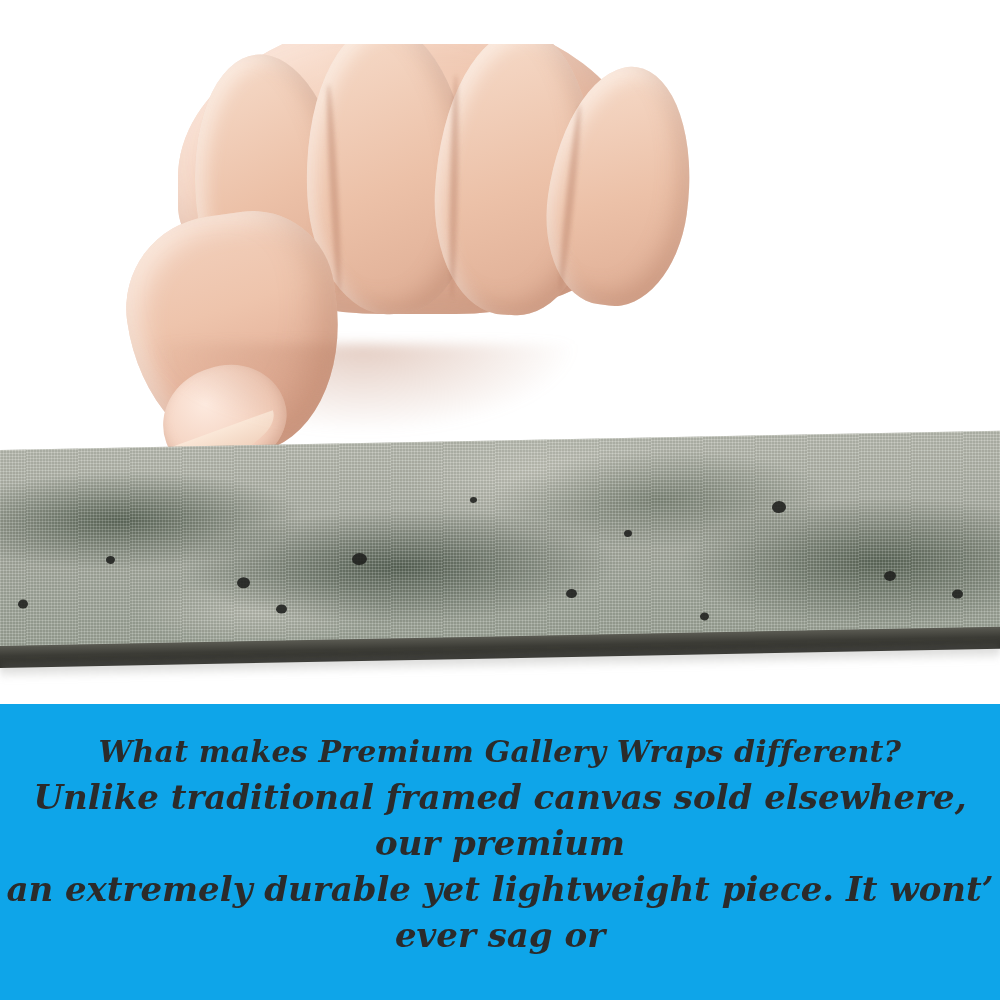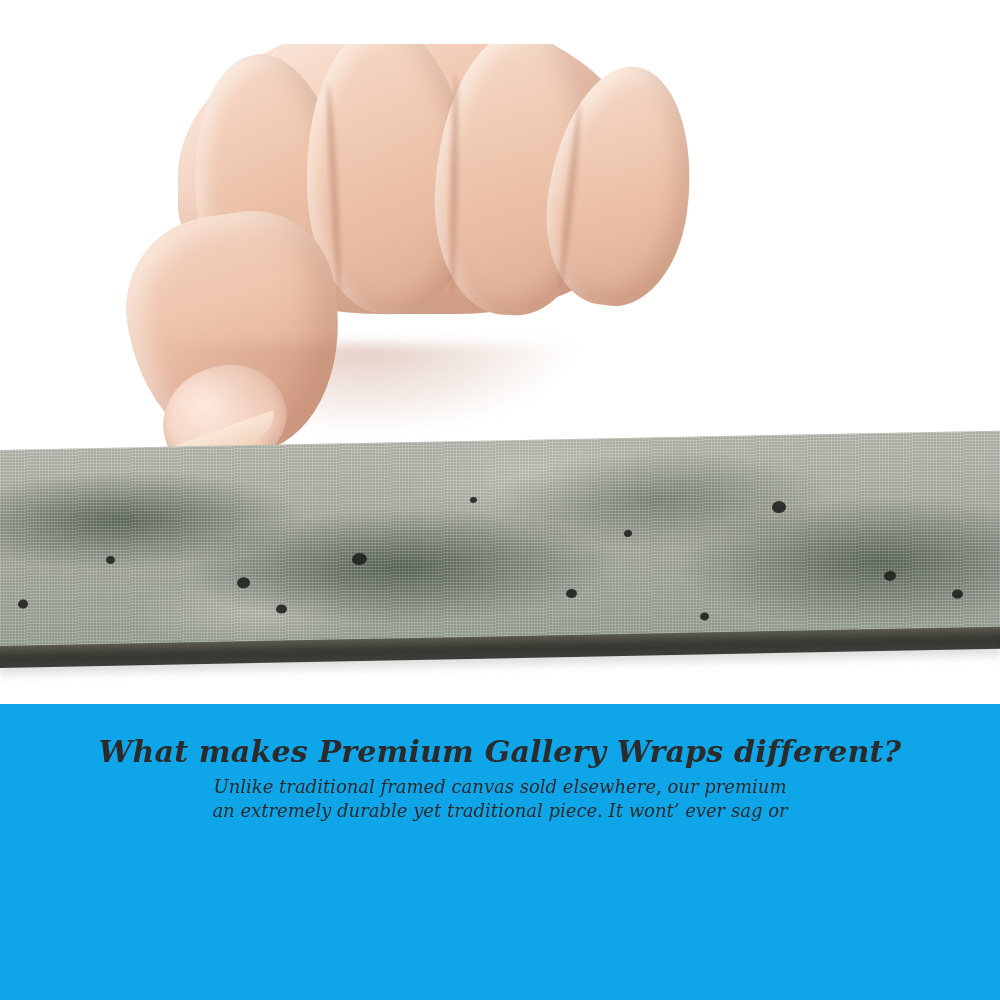--- a/index.html
+++ b/index.html
@@ -189,23 +189,23 @@
     font-style: italic;
   }
   .caption h2 {
     margin: 0 0 6px 0;
     font-size: 30px;
     font-weight: 700;
     letter-spacing: .2px;
   }
   .caption p {
     margin: 0;
-    font-size: 18px;
+    font-size: 34px;
     line-height: 1.35;
-    font-weight: 400;
+    font-weight: 700;
   }
   .caption .lead-line { margin-top: 4px; }
 </style>
 </head>
 <body>
 
 <div class="page">
 
   <div class="photo">
 
@@ -244,16 +244,16 @@
       </div>
       <div class="slab-edge"></div>
       <div class="slab-shadow"></div>
     </div>
 
   </div>
 
   <div class="caption">
     <h2>What makes Premium Gallery Wraps different?</h2>
     <p class="lead-line">Unlike traditional framed canvas sold elsewhere, our premium</p>
-    <p>an extremely durable yet traditional piece. It wont’ ever sag or</p>
+    <p>an extremely durable yet lightweight piece. It wont’ ever sag or</p>
   </div>
 
 </div>
 
 </body></html>

